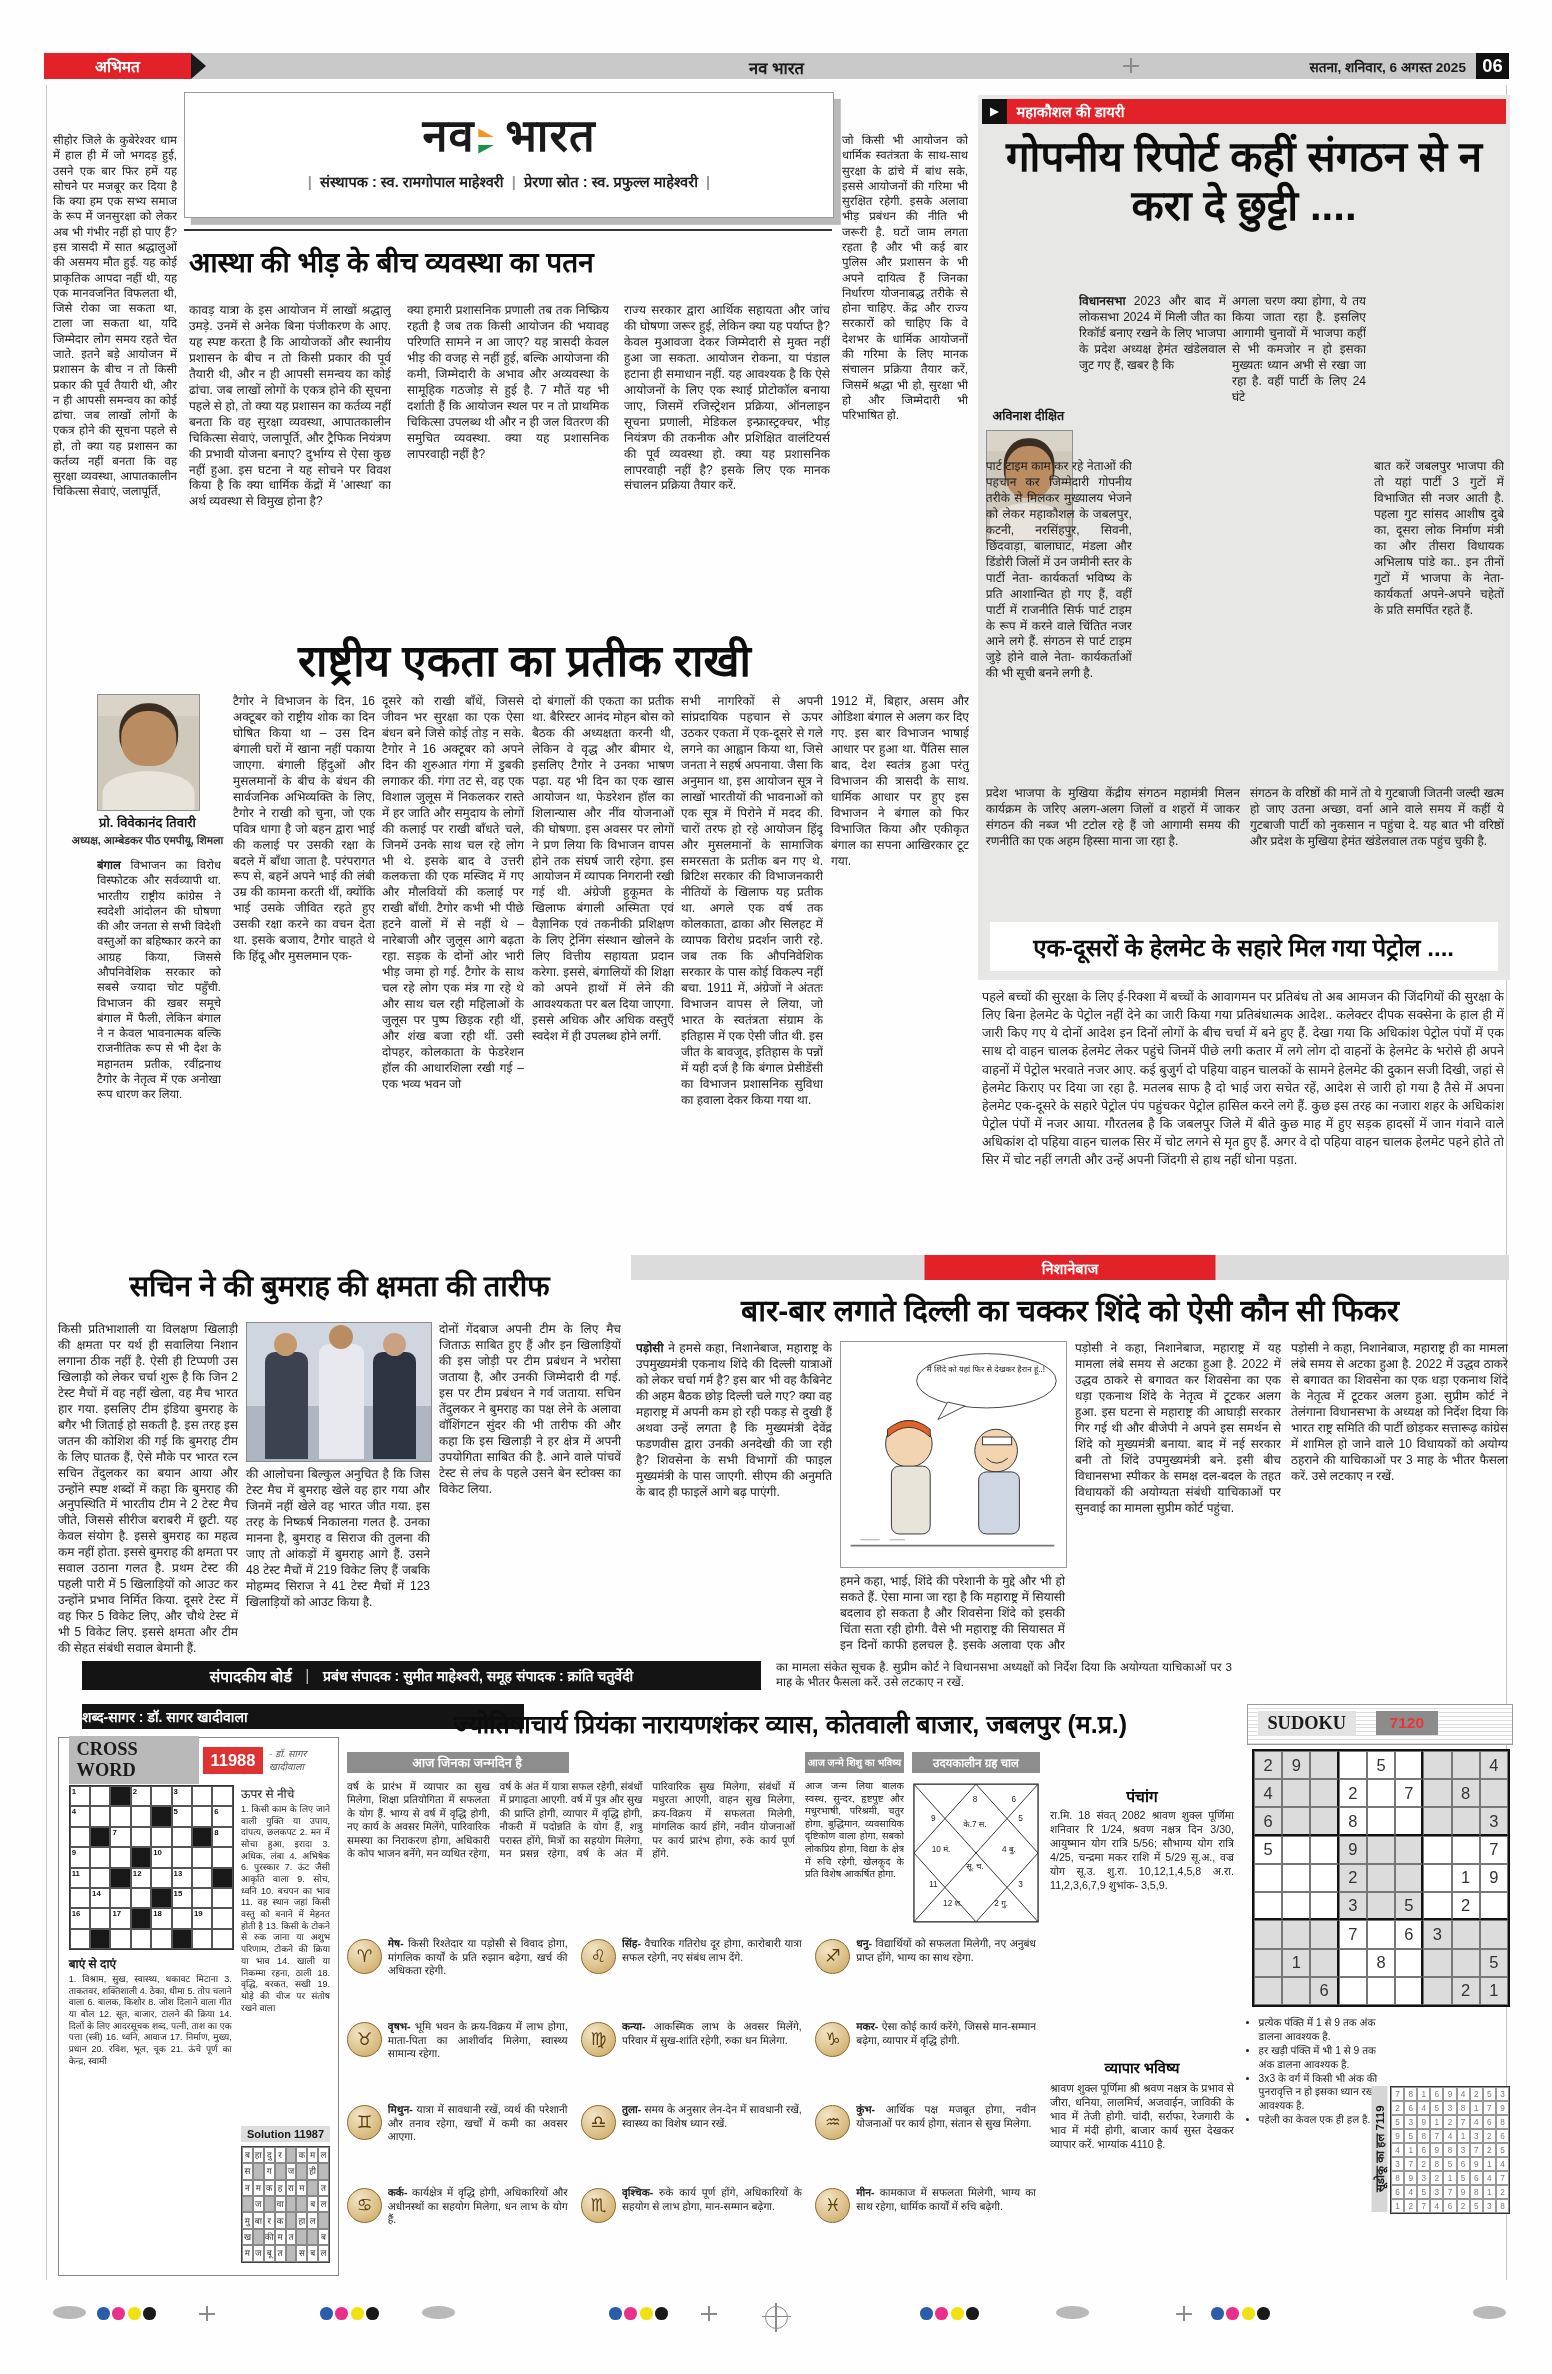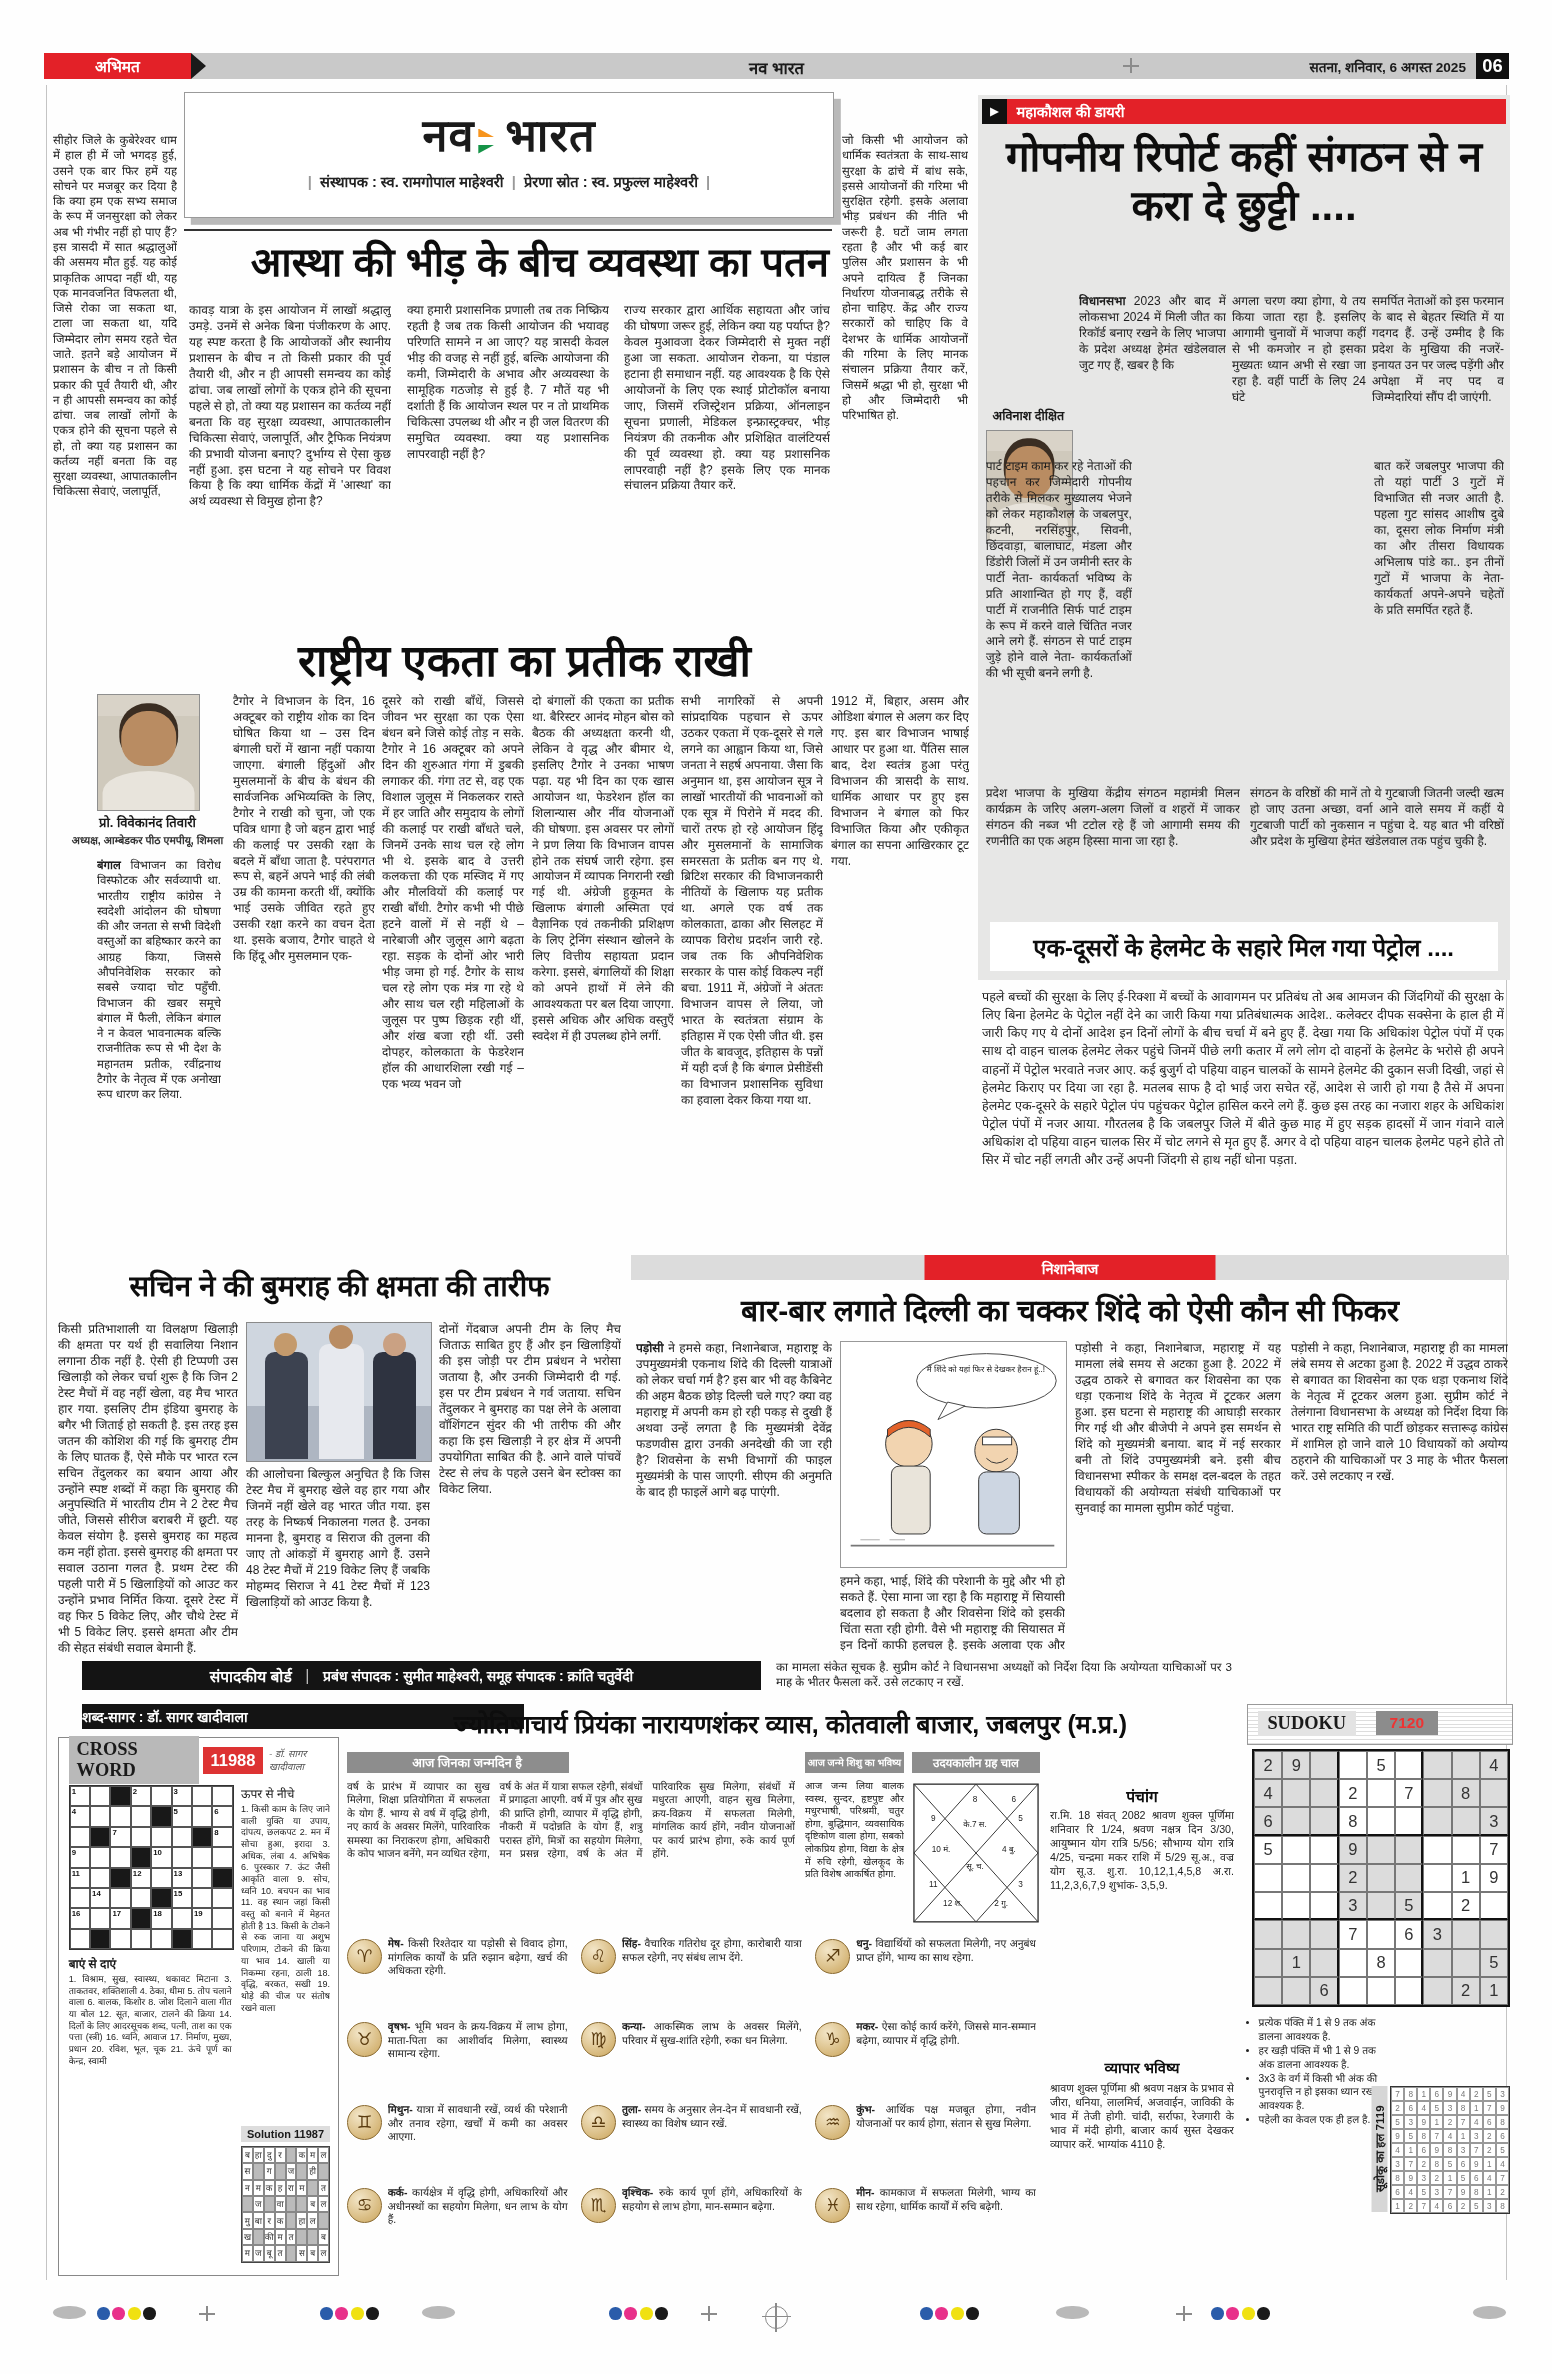--- a/index.html
+++ b/index.html
@@ -79,37 +79,36 @@
     <div style="text-align:center;margin-top:9.7px;font-size:45px;font-weight:800;letter-spacing:1px;">
       <span>नव</span><span class="flagtri"></span><span>भारत</span>
     </div>
     <div style="text-align:center;margin-top:7.8px;font-size:14.6px;font-weight:700;color:#222;">
       <span style="color:#999;">|</span>&nbsp; <span>संस्थापक : स्व. रामगोपाल माहेश्वरी</span> &nbsp;<span style="color:#999;">|</span>&nbsp; <span>प्रेरणा स्रोत : स्व. प्रफुल्ल माहेश्वरी</span> &nbsp;<span style="color:#999;">|</span>
     </div>
   </div>
   <div class="abs" style="left:184px;top:229px;width:648px;height:1.9px;background:#333;"></div>
 
   <div class="abs bodytxt jt" style="left:53px;top:133px;width:124px;height:462px;font-size:11.5px;">सीहोर जिले के कुबेरेश्वर धाम में हाल ही में जो भगदड़ हुई, उसने एक बार फिर हमें यह सोचने पर मजबूर कर दिया है कि क्या हम एक सभ्य समाज के रूप में जनसुरक्षा को लेकर अब भी गंभीर नहीं हो पाए हैं? इस त्रासदी में सात श्रद्धालुओं की असमय मौत हुई. यह कोई प्राकृतिक आपदा नहीं थी, यह एक मानवजनित विफलता थी, जिसे रोका जा सकता था, टाला जा सकता था, यदि जिम्मेदार लोग समय रहते चेत जाते. इतने बड़े आयोजन में प्रशासन के बीच न तो किसी प्रकार की पूर्व तैयारी थी, और न ही आपसी समन्वय का कोई ढांचा. जब लाखों लोगों के एकत्र होने की सूचना पहले से हो, तो क्या यह प्रशासन का कर्तव्य नहीं बनता कि वह सुरक्षा व्यवस्था, आपातकालीन चिकित्सा सेवाएं, जलापूर्ति,</div>
-  <div class="abs hl" style="left:189px;top:233px;width:640px;text-align:right;font-size:40px;">आस्था की भीड़ के बीच व्यवस्था का पतन</div>
+  <div class="abs hl" style="left:189px;top:242px;width:640px;text-align:left;font-size:28px;">आस्था की भीड़ के बीच व्यवस्था का पतन</div>
   <div class="abs bodytxt jt" style="left:189px;top:303px;width:202px;height:291px;">कावड़ यात्रा के इस आयोजन में लाखों श्रद्धालु उमड़े. उनमें से अनेक बिना पंजीकरण के आए. यह स्पष्ट करता है कि आयोजकों और स्थानीय प्रशासन के बीच न तो किसी प्रकार की पूर्व तैयारी थी, और न ही आपसी समन्वय का कोई ढांचा. जब लाखों लोगों के एकत्र होने की सूचना पहले से हो, तो क्या यह प्रशासन का कर्तव्य नहीं बनता कि वह सुरक्षा व्यवस्था, आपातकालीन चिकित्सा सेवाएं, जलापूर्ति, और ट्रैफिक नियंत्रण की प्रभावी योजना बनाए? दुर्भाग्य से ऐसा कुछ नहीं हुआ. इस घटना ने यह सोचने पर विवश किया है कि क्या धार्मिक केंद्रों में 'आस्था' का अर्थ व्यवस्था से विमुख होना है?</div>
   <div class="abs bodytxt jt" style="left:407px;top:303px;width:202px;height:291px;">क्या हमारी प्रशासनिक प्रणाली तब तक निष्क्रिय रहती है जब तक किसी आयोजन की भयावह परिणति सामने न आ जाए? यह त्रासदी केवल भीड़ की वजह से नहीं हुई, बल्कि आयोजना की कमी, जिम्मेदारी के अभाव और अव्यवस्था के सामूहिक गठजोड़ से हुई है. 7 मौतें यह भी दर्शाती हैं कि आयोजन स्थल पर न तो प्राथमिक चिकित्सा उपलब्ध थी और न ही जल वितरण की समुचित व्यवस्था. क्या यह प्रशासनिक लापरवाही नहीं है?</div>
   <div class="abs bodytxt jt" style="left:624px;top:303px;width:206px;height:291px;">राज्य सरकार द्वारा आर्थिक सहायता और जांच की घोषणा जरूर हुई, लेकिन क्या यह पर्याप्त है? केवल मुआवजा देकर जिम्मेदारी से मुक्त नहीं हुआ जा सकता. आयोजन रोकना, या पंडाल हटाना ही समाधान नहीं. यह आवश्यक है कि ऐसे आयोजनों के लिए एक स्थाई प्रोटोकॉल बनाया जाए, जिसमें रजिस्ट्रेशन प्रक्रिया, ऑनलाइन सूचना प्रणाली, मेडिकल इन्फ्रास्ट्रक्चर, भीड़ नियंत्रण की तकनीक और प्रशिक्षित वालंटियर्स की पूर्व व्यवस्था हो. क्या यह प्रशासनिक लापरवाही नहीं है? इसके लिए एक मानक संचालन प्रक्रिया तैयार करें.</div>
   <div class="abs bodytxt jt" style="left:842px;top:133px;width:126px;height:462px;font-size:11.5px;">जो किसी भी आयोजन को धार्मिक स्वतंत्रता के साथ-साथ सुरक्षा के ढांचे में बांध सके, इससे आयोजनों की गरिमा भी सुरक्षित रहेगी. इसके अलावा भीड़ प्रबंधन की नीति भी जरूरी है. घटों जाम लगता रहता है और भी कई बार पुलिस और प्रशासन के भी अपने दायित्व हैं जिनका निर्धारण योजनाबद्ध तरीके से होना चाहिए. केंद्र और राज्य सरकारों को चाहिए कि वे देशभर के धार्मिक आयोजनों की गरिमा के लिए मानक संचालन प्रक्रिया तैयार करें, जिसमें श्रद्धा भी हो, सुरक्षा भी हो और जिम्मेदारी भी परिभाषित हो.</div>
 
   <div class="abs" id="diary">
     <div class="kickband" style="margin:3.9px 3.9px 0 3.9px;">
       <span class="kicksq">▶</span>
       <span class="whiteb" style="font-size:14.6px;margin-left:9.7px;">महाकौशल की डायरी</span>
     </div>
     <div class="hl" style="text-align:center;font-size:42px;line-height:1.18;margin-top:7.8px;padding:0 7.8px;">गोपनीय रिपोर्ट कहीं संगठन से न करा दे छुट्टी ....</div>
     <div class="abs photo-face" style="left:7.8px;top:199px;width:85px;height:109px;"></div>
     <div class="abs" style="left:1.9px;top:312px;width:97px;text-align:center;font-weight:800;font-size:12.6px;">अविनाश दीक्षित</div>
     <div class="abs bodytxt jt" style="left:101px;top:199px;width:147px;height:157px;"><b>विधानसभा</b> <span>2023 और बाद में लोकसभा 2024 में मिली जीत का रिकॉर्ड बनाए रखने के लिए भाजपा के प्रदेश अध्यक्ष हेमंत खंडेलवाल जुट गए हैं, खबर है कि</span></div>
     <div class="abs bodytxt jt" style="left:254px;top:199px;width:134px;height:157px;">अगला चरण क्या होगा, ये तय किया जाता रहा है. इसलिए आगामी चुनावों में भाजपा कहीं से भी कमजोर न हो इसका मुख्यतः ध्यान अभी से रखा जा रहा है. वहीं पार्टी के लिए 24 घंटे</div>
-    <div class="abs bodytxt jt" style="left:394px;top:199px;width:132px;height:157px;">समर्पित नेताओं को इस फरमान के बाद से बेहतर स्थिति में या गदगद हैं. उन्हें उम्मीद है कि प्रदेश के मुखिया की नजरें-इनायत उन पर जल्द पड़ेंगी और अपेक्षा में नए पद व जिम्मेदारियां सौंप दी जाएंगी.</div>
     <div class="abs bodytxt jt" style="left:7.8px;top:364px;width:146px;height:320px;">पार्ट टाइम काम कर रहे नेताओं की पहचान कर जिम्मेदारी गोपनीय तरीके से मिलकर मुख्यालय भेजने को लेकर महाकौशल के जबलपुर, कटनी, नरसिंहपुर, सिवनी, छिंदवाड़ा, बालाघाट, मंडला और डिंडोरी जिलों में उन जमीनी स्तर के पार्टी नेता- कार्यकर्ता भविष्य के प्रति आशान्वित हो गए हैं, वहीं पार्टी में राजनीति सिर्फ पार्ट टाइम के रूप में करने वाले चिंतित नजर आने लगे हैं. संगठन से पार्ट टाइम जुड़े होने वाले नेता- कार्यकर्ताओं की भी सूची बनने लगी है.</div>
 
     <div class="abs bodytxt jt" style="left:396px;top:364px;width:130px;height:320px;">बात करें जबलपुर भाजपा की तो यहां पार्टी 3 गुटों में विभाजित सी नजर आती है. पहला गुट सांसद आशीष दुबे का, दूसरा लोक निर्माण मंत्री का और तीसरा विधायक अभिलाष पांडे का.. इन तीनों गुटों में भाजपा के नेता- कार्यकर्ता अपने-अपने चहेतों के प्रति समर्पित रहते हैं.</div>
     <div class="abs bodytxt jt" style="left:7.8px;top:691px;width:254px;height:124px;">प्रदेश भाजपा के मुखिया केंद्रीय संगठन महामंत्री मिलन कार्यक्रम के जरिए अलग-अलग जिलों व शहरों में जाकर संगठन की नब्ज भी टटोल रहे हैं जो आगामी समय की रणनीति का एक अहम हिस्सा माना जा रहा है.</div>
     <div class="abs" style="left:11.6px;top:827px;width:508px;height:49px;background:#fff;display:flex;align-items:center;justify-content:center;">
       <span class="hl" style="font-size:24px;">एक-दूसरों के हेलमेट के सहारे मिल गया पेट्रोल ....</span>
     </div>
 
     <div class="abs bodytxt jt" style="left:272px;top:691px;width:254px;height:124px;">संगठन के वरिष्ठों की मानें तो ये गुटबाजी जितनी जल्दी खत्म हो जाए उतना अच्छा, वर्ना आने वाले समय में कहीं ये गुटबाजी पार्टी को नुकसान न पहुंचा दे. यह बात भी वरिष्ठों और प्रदेश के मुखिया हेमंत खंडेलवाल तक पहुंच चुकी है.</div>
   </div>

